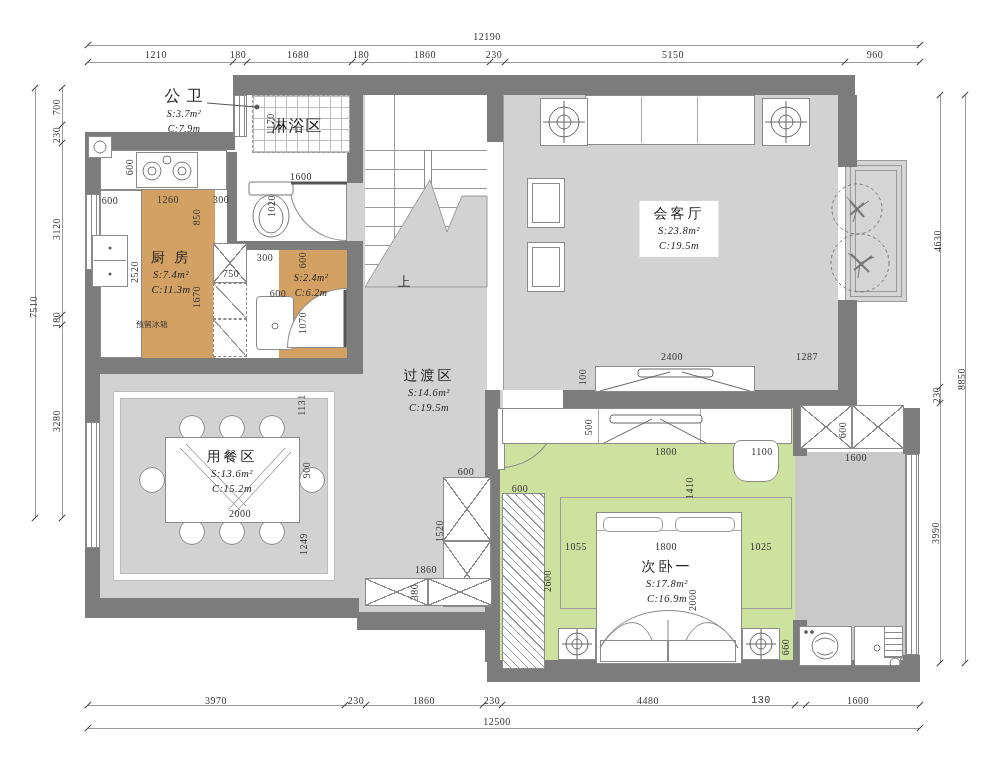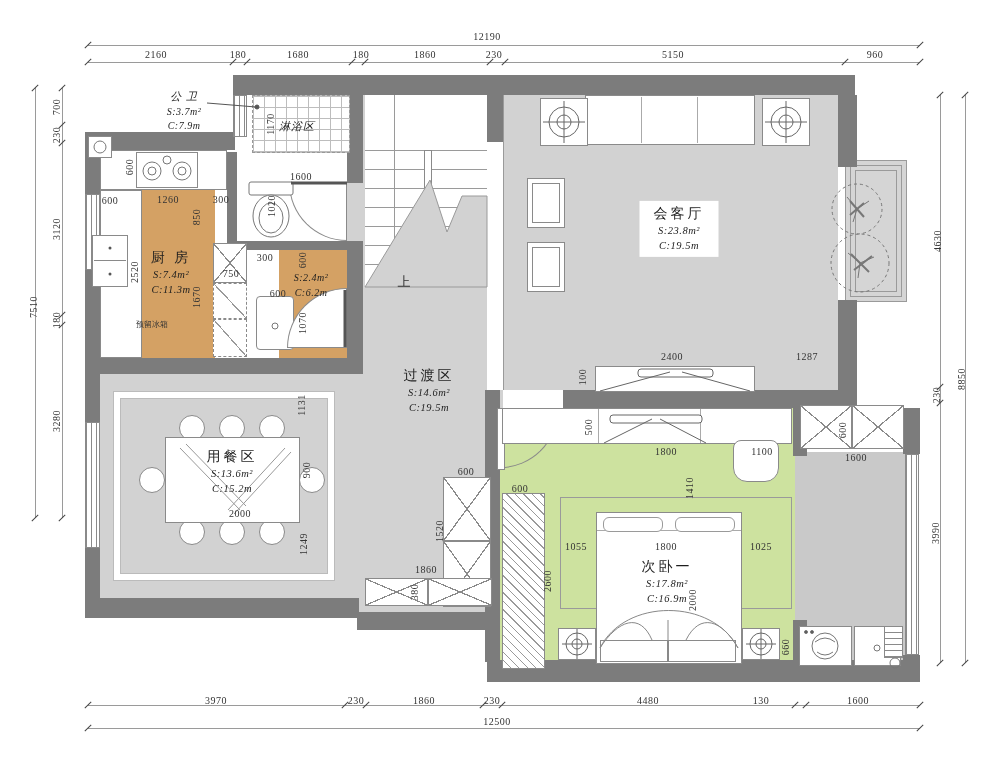--- a/index.html
+++ b/index.html
@@ -29,21 +29,21 @@
     background-image:repeating-linear-gradient(45deg,transparent 0 5px,#9a9a9a 5px 6px);}
   .chair{position:absolute;width:26px;height:26px;border:1px solid #8a8a8a;border-radius:50%;
          background:#fff;box-sizing:border-box;}
   .dim{position:absolute;font-size:10px;color:#333;white-space:nowrap;letter-spacing:.5px;
        transform:translate(-50%,-50%);line-height:1;}
   .dim.v{transform:translate(-50%,-50%) rotate(-90deg);}
   .anno{position:absolute;color:#333;white-space:nowrap;transform:translate(-50%,-50%);line-height:1;}
   .room{position:absolute;transform:translate(-50%,-50%);text-align:center;color:#1e1e1e;line-height:1.15;}
   .room .nm{font-size:14px;letter-spacing:3px;display:block;}
   .room .sc{font-size:10.5px;display:block;margin-top:3px;letter-spacing:.5px;font-style:italic;}
-  .room.small .nm{font-size:11px;letter-spacing:1px;font-style:italic;}
+  .room.small .nm{font-size:16px;letter-spacing:1px;}
   .room.small .sc{font-size:10px;}
   .room.boxed{background:#fff;padding:5px 14px;}
   .tick{position:absolute;width:9px;height:1px;background:#444;transform:translate(-50%,-50%) rotate(-45deg);}
 </style>
 </head>
 <body>
 
 <div id="canvas">
 
   <div class="floor" style="left:347px;top:95px;width:156px;height:517px;background:var(--floor);"></div>
@@ -277,21 +277,21 @@
     <circle cx="877" cy="648" r="3" fill="none" stroke="#777"></circle>
     <circle cx="895" cy="663" r="5" fill="none" stroke="#777"></circle>
 
     <line x1="291" y1="183" x2="347" y2="183" stroke="#555" stroke-width="3"></line>
 
     <line x1="345" y1="290" x2="345" y2="347" stroke="#555" stroke-width="3"></line>
   </svg>
 
   <div id="label-layer" class="abs" style="left:0;top:0;width:1000px;height:769px;pointer-events:none;">
       <span class="dim" style="left: 487px; top: 37px;">12190</span>
-      <span class="dim" style="left: 156px; top: 55px;">2160</span>
+      <span class="dim" style="left: 156px; top: 55px;">1210</span>
       <span class="dim" style="left: 238px; top: 55px;">180</span>
       <span class="dim" style="left: 298px; top: 55px;">1680</span>
       <span class="dim" style="left: 361px; top: 55px;">180</span>
       <span class="dim" style="left: 425px; top: 55px;">1860</span>
       <span class="dim" style="left: 494px; top: 55px;">230</span>
       <span class="dim" style="left: 673px; top: 55px;">5150</span>
       <span class="dim" style="left: 875px; top: 55px;">960</span>
       <span class="dim v" style="left: 34px; top: 307px;">7510</span>
       <span class="dim v" style="left: 57px; top: 107px;">700</span>
       <span class="dim v" style="left: 57px; top: 135px;">230</span>
@@ -300,21 +300,21 @@
       <span class="dim v" style="left: 57px; top: 421px;">3280</span>
       <span class="dim v" style="left: 938px; top: 241px;">4630</span>
       <span class="dim v" style="left: 962px; top: 379px;">8850</span>
       <span class="dim v" style="left: 937px; top: 395px;">230</span>
       <span class="dim v" style="left: 936px; top: 533px;">3990</span>
       <span class="dim" style="left: 216px; top: 701px;">3970</span>
       <span class="dim" style="left: 356px; top: 701px;">230</span>
       <span class="dim" style="left: 424px; top: 701px;">1860</span>
       <span class="dim" style="left: 492px; top: 701px;">230</span>
       <span class="dim" style="left: 648px; top: 701px;">4480</span>
-      <span class="dim" style="left: 761px; top: 701px;">130</span>
+      <span class="dim" style="left: 761px; top: 701px; font-family: Liberation Mono, monospace;">130</span>
       <span class="dim" style="left: 858px; top: 701px;">1600</span>
       <span class="dim" style="left: 497px; top: 722px;">12500</span>
       <span class="dim v" style="left: 271px; top: 124px;">1170</span>
       <span class="dim" style="left: 301px; top: 177px;">1600</span>
       <span class="dim v" style="left: 272px; top: 206px;">1020</span>
       <span class="dim v" style="left: 130px; top: 167px;">600</span>
       <span class="dim" style="left: 110px; top: 201px;">600</span>
       <span class="dim" style="left: 168px; top: 200px;">1260</span>
       <span class="dim" style="left: 221px; top: 200px;">300</span>
       <span class="dim v" style="left: 197px; top: 217px;">850</span>

